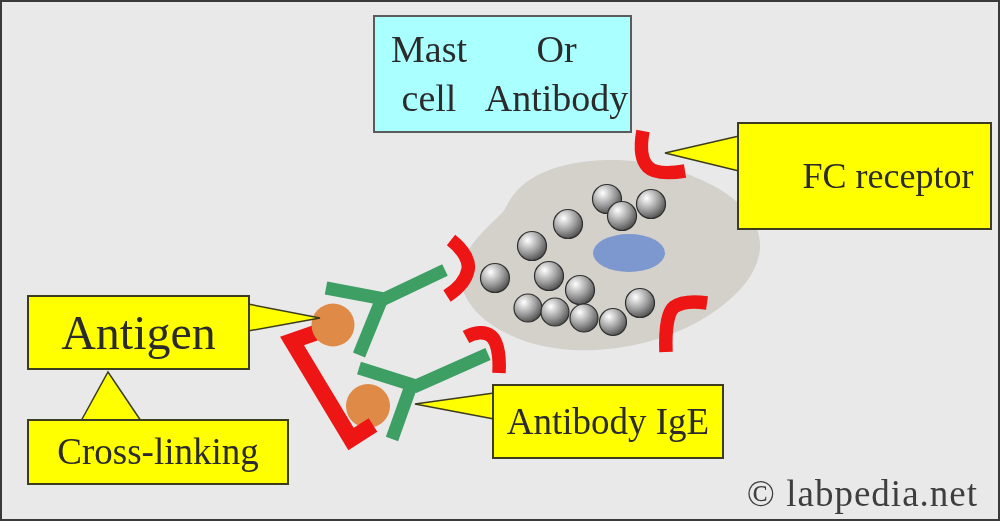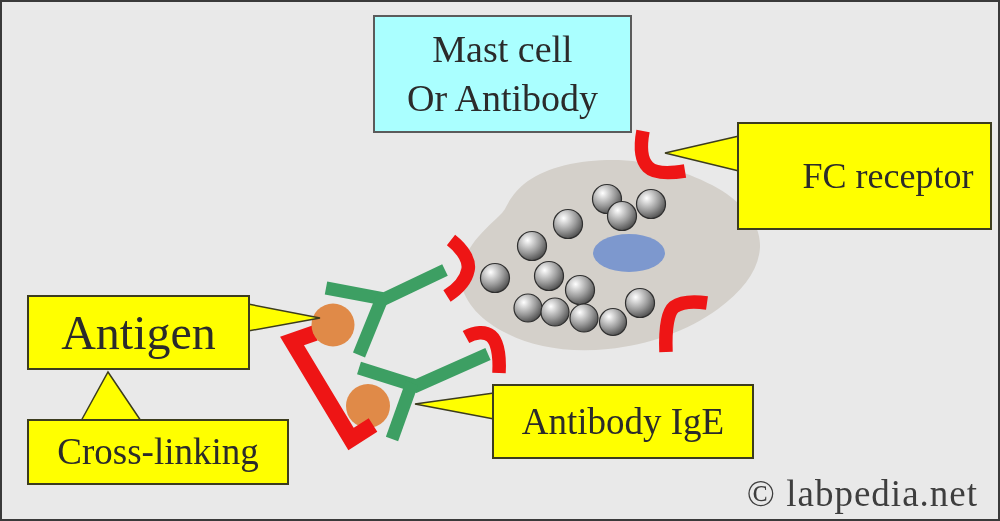--- a/index.html
+++ b/index.html
@@ -22,28 +22,28 @@
   .antigenc{fill:var(--antigen-orange);}
   .crosslink{fill:none; stroke:var(--receptor-red); stroke-width:16; stroke-linejoin:miter; stroke-linecap:butt;}
   .pointer{fill:var(--label-yellow); stroke:#3c3c1e; stroke-width:1.5; stroke-linejoin:miter;}
   .callout{
     position:absolute; box-sizing:border-box; background:var(--label-yellow);
     border:2px solid #3c3c1e; display:flex; flex-direction:column;
     align-items:center; justify-content:center; text-align:center; line-height:1.28;
   }
   .titlebox{
     position:absolute; box-sizing:border-box; background:var(--title-cyan);
-    border:2px solid #5b5b5b; display:flex; flex-direction:column;
+    border:2px solid #5b5b5b; display:flex; flex-direction:row;
     align-items:center; justify-content:center; text-align:center; line-height:1.3;
   }
   #mast-box{left:371px; top:13px; width:259px; height:118px; font-size:38px;}
   #fc-box{left:735px; top:120px; width:255px; height:108px; font-size:36px;padding-left:47px;}
   #antigen-box{left:25px; top:293px; width:223px; height:75px; font-size:48px;}
   #crosslink-box{left:25px; top:417px; width:262px; height:66px; font-size:37px;}
-  #antibody-box{left:490px; top:382px; width:262px; height:75px; font-size:37px;}
+  #antibody-box{left:490px; top:382px; width:232px; height:75px; font-size:37px;}
   #watermark{
     position:absolute; right:20px; top:470px; font-size:37px; color:#3e3e3e;
     letter-spacing:1px;
   }
 </style>
 </head>
 <body>
 
 <div id="canvas">
 

